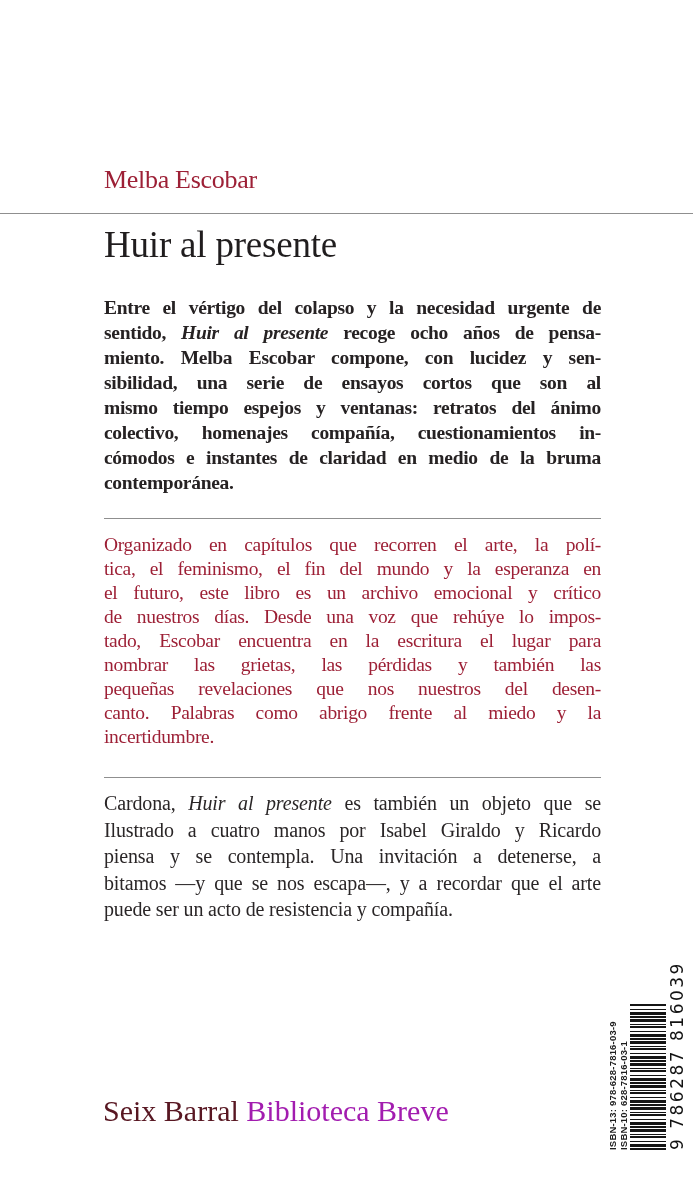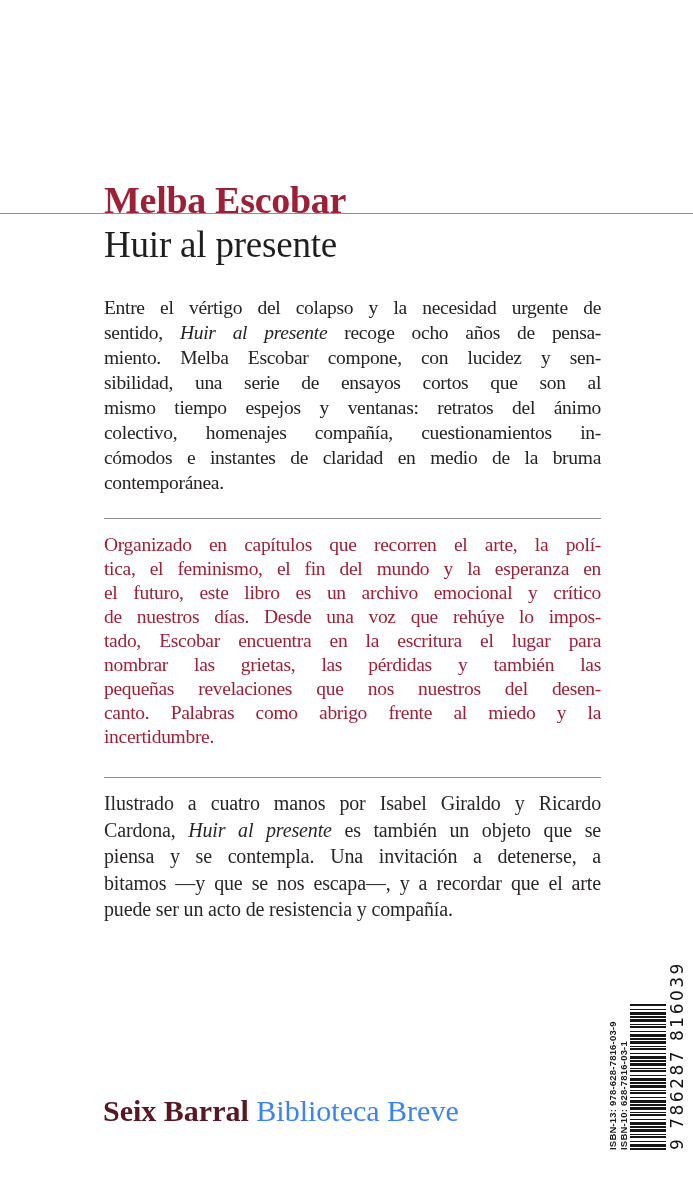--- a/index.html
+++ b/index.html
@@ -4,42 +4,42 @@
 <style>
   html,body{margin:0;padding:0;background:#ffffff;}
   body{
     width:693px;height:1200px;position:relative;overflow:hidden;
     font-family:"Liberation Serif", serif;
     -webkit-font-smoothing:antialiased;
   }
   .abs{position:absolute;}
   
   .author{
-    left:104px;top:181px;font-size:38px;font-weight:bold;
+    left:104px;top:167px;font-size:26px;font-weight:normal;
     color:var(--accent);line-height:1;letter-spacing:-0.3px;
   }
   .rule-full{left:0;top:213px;width:693px;height:1px;background:var(--rule);}
   .book-title{
     left:104px;top:226px;font-size:37px;font-weight:normal;
     color:var(--ink);line-height:1;letter-spacing:-0.2px;
   }
   
   .para{left:104px;width:497px;}
   .tl{text-align:justify;text-align-last:justify;white-space:nowrap;}
   .tl-last{text-align-last:left;}
-  .p1{top:295px;font-size:19.5px;line-height:25px;font-weight:normal;color:#262223;letter-spacing:-0.3px;}
+  .p1{top:295px;font-size:19.5px;line-height:25px;font-weight:bold;color:#262223;letter-spacing:-0.3px;}
   .rule-col{left:104px;width:497px;height:1px;background:var(--rule);}
   .rule-2{top:518px;}
   .rule-3{top:777px;}
   .p2{top:533px;font-size:19.5px;line-height:24px;font-weight:normal;color:var(--accent);letter-spacing:-0.3px;}
   .p3{top:790px;font-size:20px;line-height:26.5px;font-weight:normal;color:#2a2627;letter-spacing:-0.15px;}
   
   .imprint{left:103px;top:1096px;font-size:30px;line-height:1;white-space:nowrap;}
-  .imprint .brand{font-weight:bold;color:var(--logo);}
-  .imprint .collection{font-weight:normal;color:#3b82f6;}
+  .imprint .brand{font-weight:normal;color:var(--logo);}
+  .imprint .collection{font-weight:normal;color:#a21caf;}
   
   .barcode-block{
     left:574px;top:1037px;width:146px;height:80px;
     transform:rotate(-90deg);transform-origin:50% 50%;
     font-family:"Liberation Sans", sans-serif;color:#1d1d1d;
   }
   .isbn-line{font-size:9.5px;line-height:11px;letter-spacing:0.2px;white-space:nowrap;font-weight:bold;}
   .bars{
     width:146px;height:36px;margin-top:1px;
     background:repeating-linear-gradient(90deg,
@@ -81,22 +81,22 @@
     <div class="tl"><span>tado, Escobar encuentra en la escritura el lugar para</span></div>
     <div class="tl"><span>nombrar las grietas, las pérdidas y también las</span></div>
     <div class="tl"><span>pequeñas revelaciones que nos nuestros del desen-</span></div>
     <div class="tl"><span>canto. Palabras como abrigo frente al miedo y la</span></div>
     <div class="tl tl-last"><span>incertidumbre.</span></div>
   </div>
 
 <div class="abs rule-col rule-3"></div>
 
 <div class="abs para p3">
+    <div class="tl"><span>Cardona, </span><i>Huir al presente</i><span> es también un objeto que se</span></div>
     <div class="tl"><span>Ilustrado a cuatro manos por Isabel Giraldo y Ricardo</span></div>
-    <div class="tl"><span>Cardona, </span><i>Huir al presente</i><span> es también un objeto que se</span></div>
     <div class="tl"><span>piensa y se contempla. Una invitación a detenerse, a</span></div>
     <div class="tl"><span>bitamos —y que se nos escapa—, y a recordar que el arte</span></div>
     <div class="tl tl-last"><span>puede ser un acto de resistencia y compañía.</span></div>
   </div>
 
 <div class="abs imprint">
   <span class="brand">Seix Barral</span><span> </span><span class="collection">Biblioteca Breve</span>
 </div>
 
 <div class="abs barcode-block">

